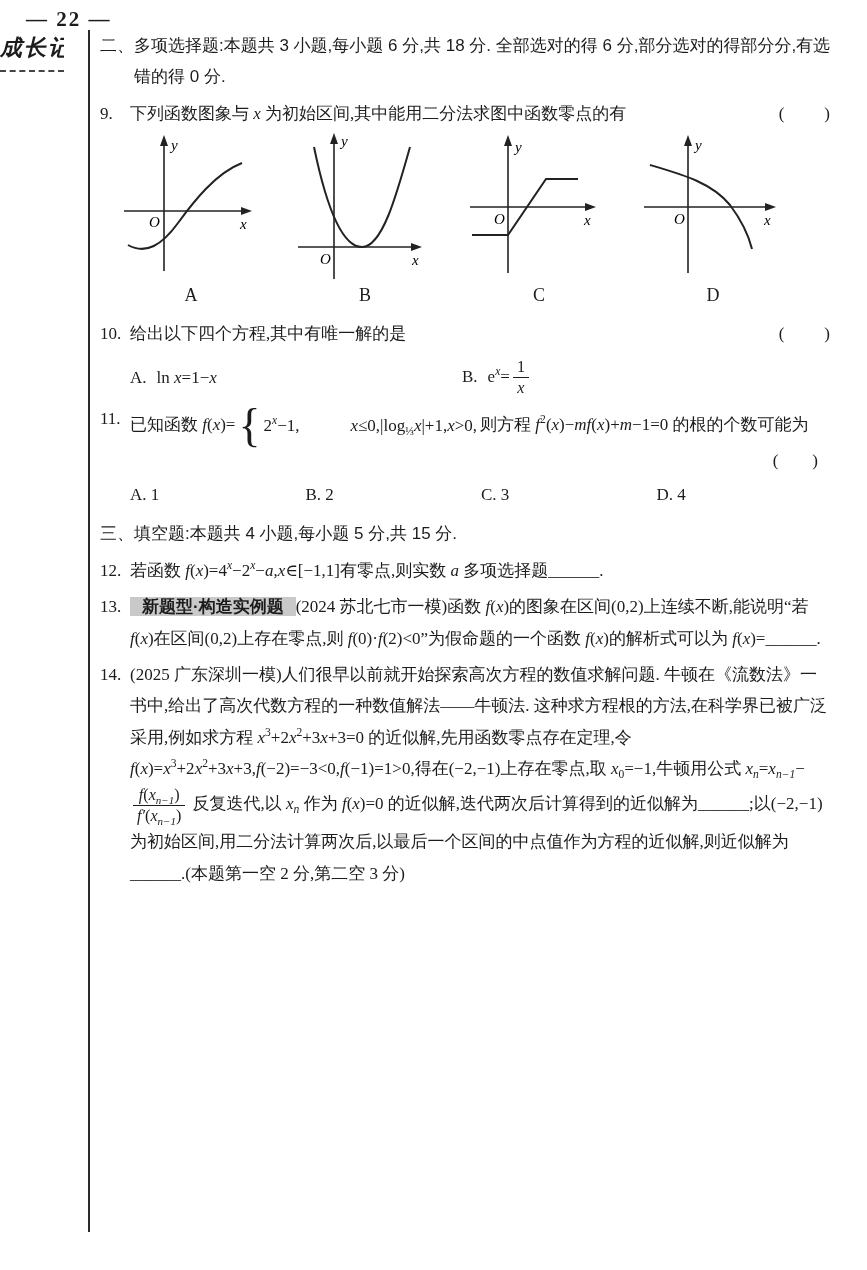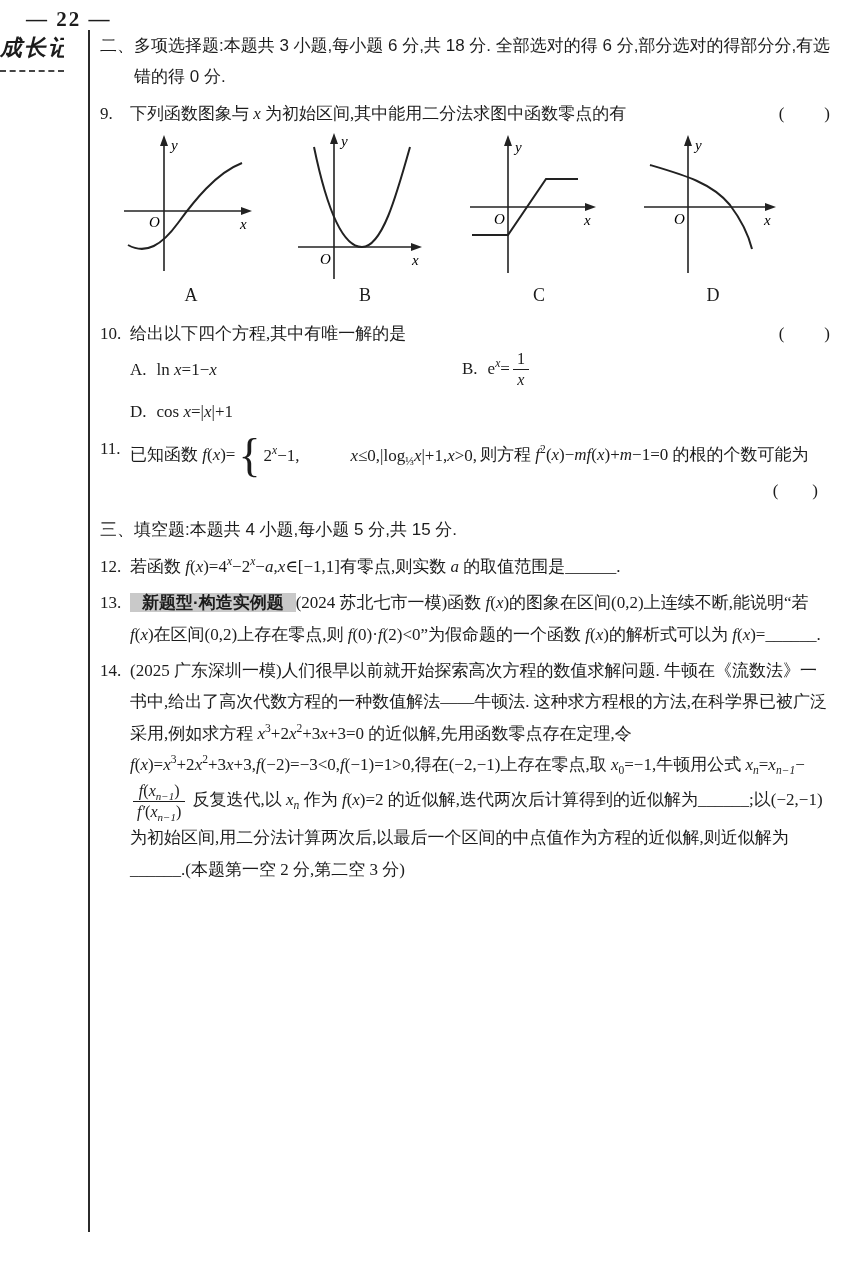--- a/index.html
+++ b/index.html
@@ -22,21 +22,21 @@
   }
   .question{position:relative;padding-left:30px;margin-top:5px;}
   .qnum{position:absolute;left:0;top:0;}
   .bracket{float:right;letter-spacing:2px;}
   .bracket-line{text-align:right;padding-right:14px;margin-top:-4px;}
   .graphs-row{display:flex;justify-content:space-between;width:672px;margin:2px 0 2px 16px;}
   .graph{text-align:center;}
   .graph figcaption{font-size:18px;margin-top:-2px;}
   figure{margin:0;}
   .axis-label{font-size:15px;font-style:italic;font-family:"Liberation Serif",serif;}
-  .opts2{display:grid;grid-template-columns:332px 1fr;row-gap:6px;padding-left:30px;align-items:center;margin-top:0;}
+  .opts2{display:grid;grid-template-columns:332px 1fr;padding-left:30px;align-items:center;margin-top:8px;}
   .opts4{display:grid;grid-template-columns:repeat(4,1fr);padding-left:30px;margin-top:2px;}
   .opt-label{margin-right:10px;}
   sup{font-size:68%;vertical-align:super;line-height:0;}
   sub{font-size:68%;vertical-align:sub;line-height:0;}
   .it{font-style:italic;}
   .frac{display:inline-flex;flex-direction:column;vertical-align:middle;text-align:center;margin:0 3px;line-height:1.25;font-size:0.95em;}
   .fn{border-bottom:1.4px solid #1c1c1c;padding:0 4px;}
   .fd{padding:0 4px;}
   .cases{display:inline-flex;align-items:center;vertical-align:middle;margin:0 3px;}
   .brace{font-size:2.7em;line-height:1;font-weight:300;margin-right:3px;}
@@ -140,52 +140,55 @@
   <div class="opts2">
     <div class="opt">
       <span class="opt-label">A.</span><span><span>ln </span><span class="it">x</span><span>=1−</span><span class="it">x</span></span>
     </div>
     <div class="opt">
       <span class="opt-label">B.</span><span><span>e</span><sup class="it">x</sup><span>=</span><span class="frac">
             <span class="fn"><span>1</span></span>
             <span class="fd"><span class="it">x</span></span>
           </span></span>
     </div>
-    <div class="opt">
-      <span class="opt-label">D.</span><span><span>cos </span><span class="it">x</span><span>=|</span><span class="it">x</span><span>|+1</span></span>
-    </div>
   </div>
 
   <div class="question">
     <span class="qnum">11.</span>
     <span><span>已知函数 </span><span class="it">f</span><span>(</span><span class="it">x</span><span>)=</span><span class="cases">
           <span class="brace">{</span>
           <span class="cases-col">
             <span class="cases-line"><span>2</span><sup class="it">x</sup><span>−1,</span><span>   </span><span class="it">x</span><span>≤0,</span></span>
             <span class="cases-line"><span>|log</span><sub>⅓</sub><span class="it">x</span><span>|+1,</span><span class="it">x</span><span>&gt;0,</span></span>
           </span>
         </span><span>则方程 </span><span class="it">f</span><sup>2</sup><span>(</span><span class="it">x</span><span>)−</span><span class="it">mf</span><span>(</span><span class="it">x</span><span>)+</span><span class="it">m</span><span>−1=0 的根的个数可能为</span></span>
   </div>
   <div class="bracket-line">
     <span>(　　)</span>
   </div>
+  <div class="opts4">
+    <span>A. 1</span>
+    <span>B. 2</span>
+    <span>C. 3</span>
+    <span>D. 4</span>
+  </div>
 
   <div class="sec-title q-sec3">三、填空题:本题共 4 小题,每小题 5 分,共 15 分.</div>
 
   <div class="question">
     <span class="qnum">12.</span>
-    <span><span>若函数 </span><span class="it">f</span><span>(</span><span class="it">x</span><span>)=4</span><sup class="it">x</sup><span>−2</span><sup class="it">x</sup><span>−</span><span class="it">a</span><span>,</span><span class="it">x</span><span>∈[−1,1]有零点,则实数 </span><span class="it">a</span><span> 的取值范围是</span><span>______</span><span>.</span></span>
+    <span><span>若函数 </span><span class="it">f</span><span>(</span><span class="it">x</span><span>)=4</span><sup class="it">x</sup><span>−2</span><sup class="it">x</sup><span>−</span><span class="it">a</span><span>,</span><span class="it">x</span><span>∈[−1,1]有零点,则实数 </span><span class="it">a</span><span> 多项选择题</span><span>______</span><span>.</span></span>
   </div>
 
   <div class="question">
     <span class="qnum">13.</span>
     <span class="hl-tag">新题型·构造实例题</span><span><span>(2024 苏北七市一模)函数 </span><span class="it">f</span><span>(</span><span class="it">x</span><span>)的图象在区间(0,2)上连续不断,能说明“若 </span><span class="it">f</span><span>(</span><span class="it">x</span><span>)在区间(0,2)上存在零点,则 </span><span class="it">f</span><span>(0)·</span><span class="it">f</span><span>(2)&lt;0”为假命题的一个函数 </span><span class="it">f</span><span>(</span><span class="it">x</span><span>)的解析式可以为 </span><span class="it">f</span><span>(</span><span class="it">x</span><span>)=</span><span>______</span><span>.</span></span>
   </div>
 
   <div class="question">
     <span class="qnum">14.</span>
     <span><span>(2025 广东深圳一模)人们很早以前就开始探索高次方程的数值求解问题. 牛顿在《流数法》一书中,给出了高次代数方程的一种数值解法——牛顿法. 这种求方程根的方法,在科学界已被广泛采用,例如求方程 </span><span class="it">x</span><sup>3</sup><span>+2</span><span class="it">x</span><sup>2</sup><span>+3</span><span class="it">x</span><span>+3=0 的近似解,先用函数零点存在定理,令 </span><span class="it">f</span><span>(</span><span class="it">x</span><span>)=</span><span class="it">x</span><sup>3</sup><span>+2</span><span class="it">x</span><sup>2</sup><span>+3</span><span class="it">x</span><span>+3,</span><span class="it">f</span><span>(−2)=−3&lt;0,</span><span class="it">f</span><span>(−1)=1&gt;0,得在(−2,−1)上存在零点,取 </span><span class="it">x</span><sub>0</sub><span>=−1,牛顿用公式 </span><span class="it">x</span><sub class="it">n</sub><span>=</span><span class="it">x</span><sub class="it">n−1</sub><span>−</span><span class="frac">
           <span class="fn"><span class="it">f</span><span>(</span><span class="it">x</span><sub class="it">n−1</sub><span>)</span></span>
           <span class="fd"><span class="it">f′</span><span>(</span><span class="it">x</span><sub class="it">n−1</sub><span>)</span></span>
-        </span><span> 反复迭代,以 </span><span class="it">x</span><sub class="it">n</sub><span> 作为 </span><span class="it">f</span><span>(</span><span class="it">x</span><span>)=2 的近似解,迭代两次后计算得到的近似解为</span><span>______</span><span>;以(−2,−1)为初始区间,用二分法计算两次后,以最后一个区间的中点值作为方程的近似解,则近似解为</span><span>______</span><span>.(本题第一空 2 分,第二空 3 分)</span></span>
+        </span><span> 反复迭代,以 </span><span class="it">x</span><sub class="it">n</sub><span> 作为 </span><span class="it">f</span><span>(</span><span class="it">x</span><span>)=0 的近似解,迭代两次后计算得到的近似解为</span><span>______</span><span>;以(−2,−1)为初始区间,用二分法计算两次后,以最后一个区间的中点值作为方程的近似解,则近似解为</span><span>______</span><span>.(本题第一空 2 分,第二空 3 分)</span></span>
   </div>
 
 </div>
 
 </body></html>

